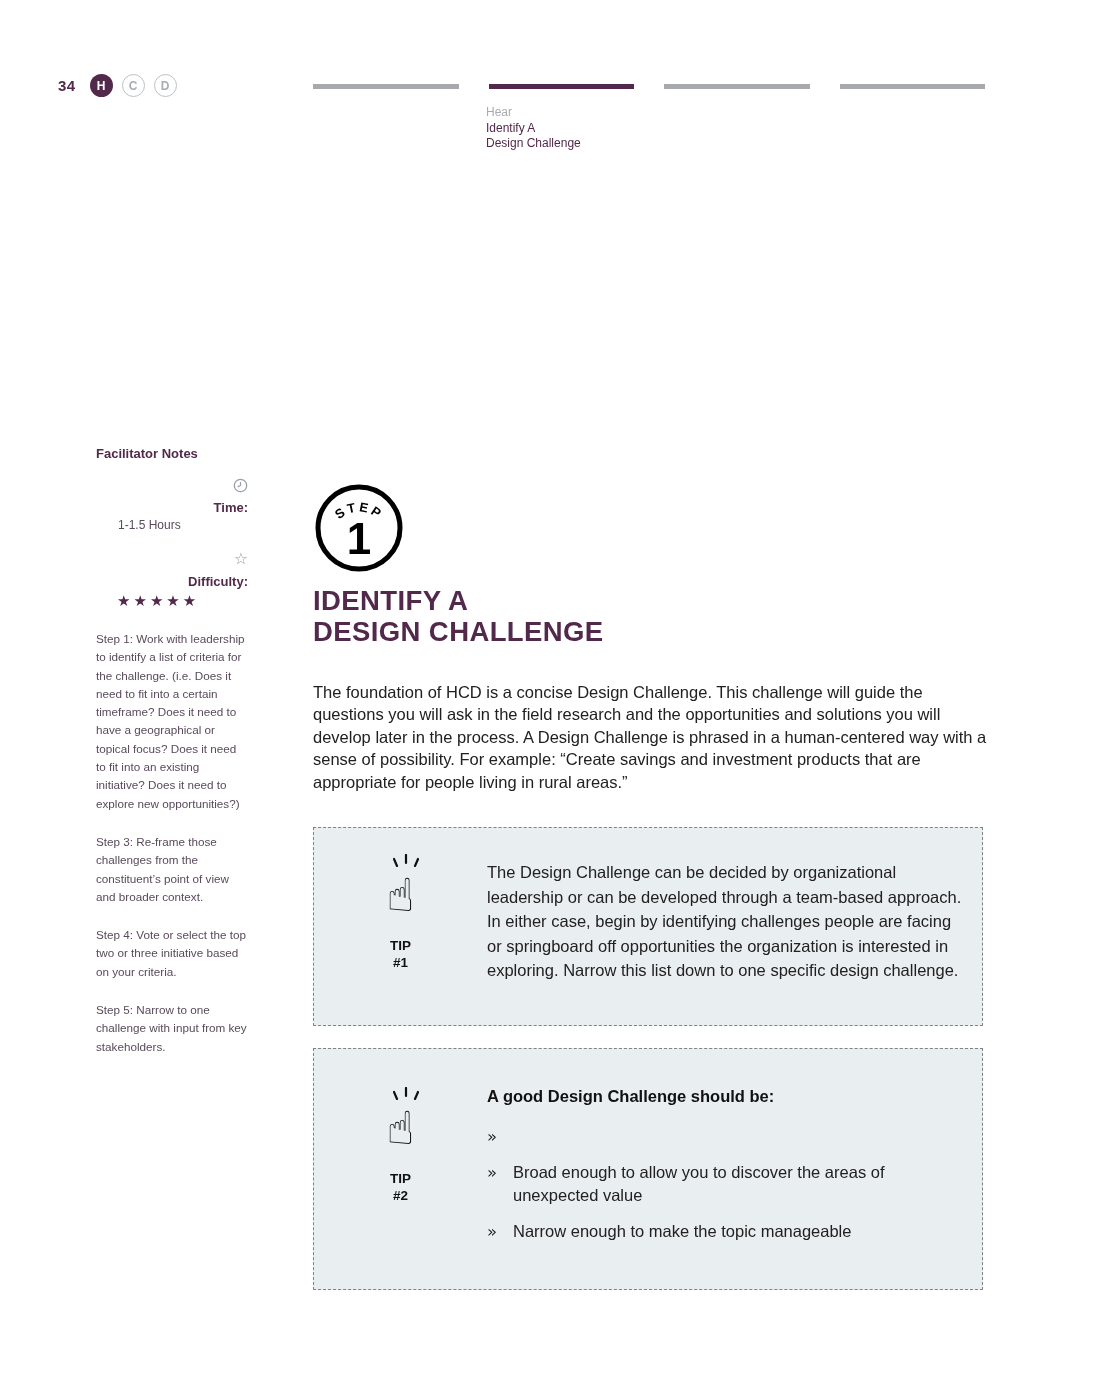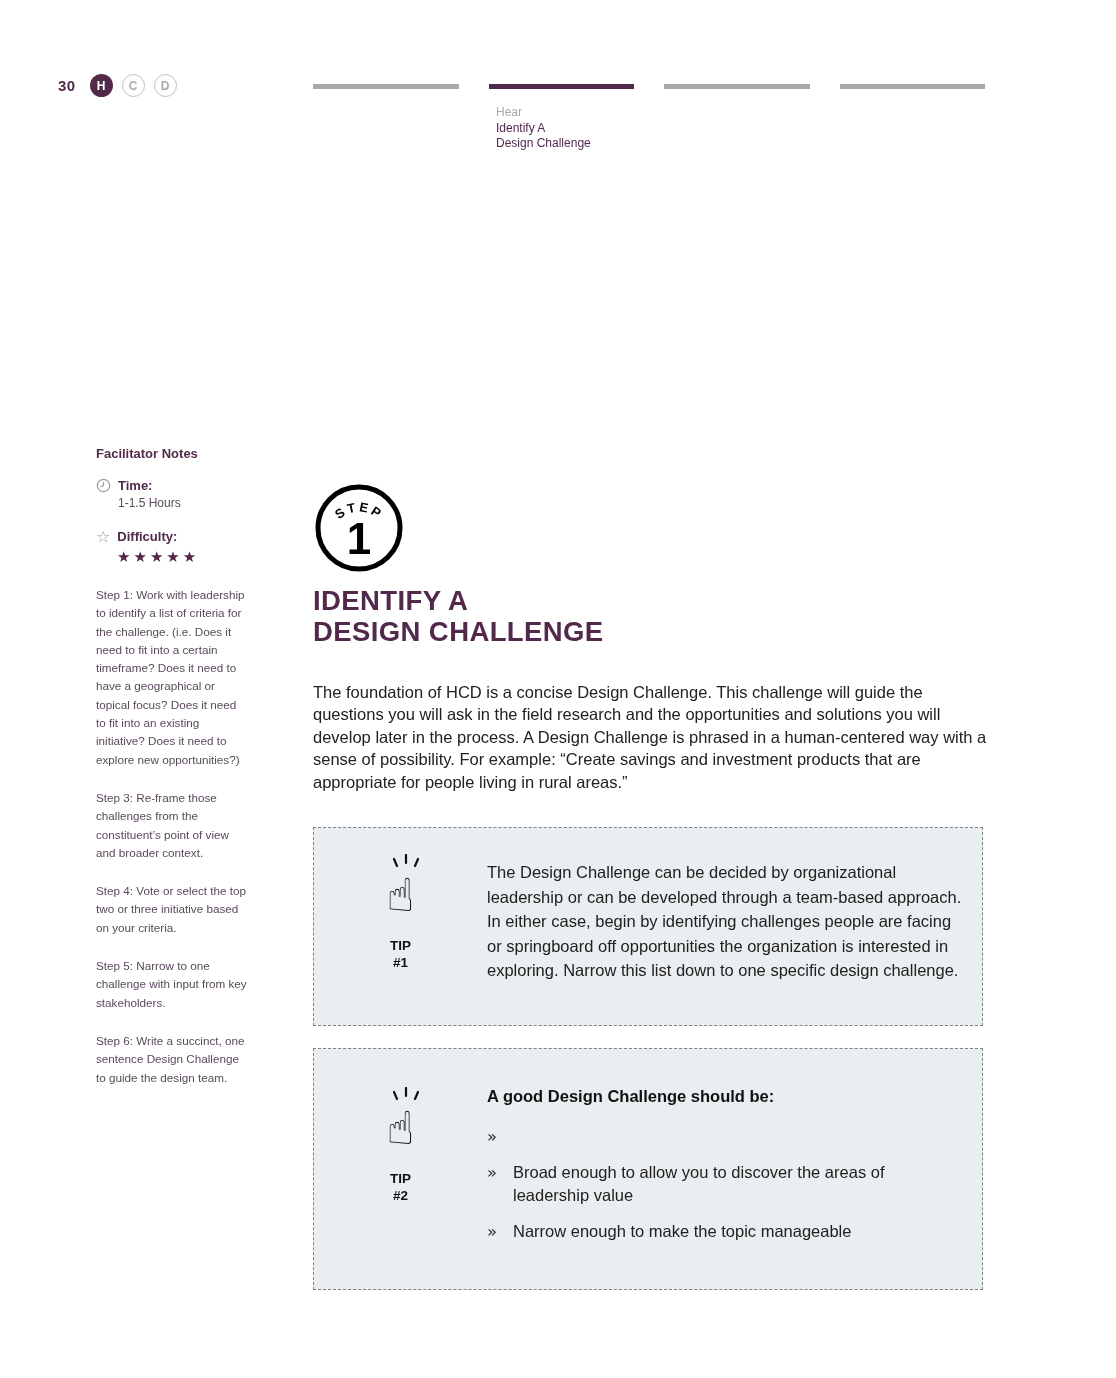--- a/index.html
+++ b/index.html
@@ -24,28 +24,28 @@
   .page-num{font-size:15px;font-weight:bold;color:var(--accent-purple);letter-spacing:.5px;margin-right:5px;}
   .phase-circle{width:23px;height:23px;border-radius:50%;display:flex;align-items:center;justify-content:center;
     font-size:12px;font-weight:bold;box-sizing:border-box;}
   .phase-circle.active{background:var(--accent-purple);color:#ffffff;}
   .phase-circle.inactive{border:1.5px solid #bcc1c6;color:#a8adb2;background:#ffffff;}
 
   
   .progress{position:absolute;left:313px;top:84px;width:672px;display:flex;gap:30px;}
   .progress .bar{flex:1;height:5px;background:var(--inactive-gray);}
   .progress .bar.active{background:var(--accent-purple);}
-  .progress-label{position:absolute;left:496px;top:105px;font-size:12px;line-height:15.5px;}
+  .progress-label{position:absolute;left:486px;top:105px;font-size:12px;line-height:15.5px;}
   .progress-label .phase{color:var(--light-gray-text);}
   .progress-label .loc{color:var(--accent-purple);}
 
   
   .sidebar{position:absolute;left:96px;top:446px;width:152px;}
   .sb-title{font-size:13px;font-weight:bold;color:var(--accent-purple);margin:0 0 17px 0;}
-  .icon-row{display:flex;align-items:flex-start;gap:7px;margin:0 0 3px 0;}
+  .icon-row{display:flex;align-items:flex-end;gap:7px;margin:0 0 3px 0;flex-direction:column;}
   .icon-row .label{font-size:13px;font-weight:bold;color:var(--accent-purple);}
   .sb-value{margin:0 0 19px 22px;font-size:12px;color:var(--sidebar-text);}
   .stars{margin:0 0 20px 21px;font-size:15px;letter-spacing:3px;color:var(--accent-purple);}
   .star-outline{font-size:16px;color:var(--icon-gray);line-height:1;}
   .sb-step{margin:0 0 20px 0;font-size:11.7px;line-height:18.3px;color:var(--sidebar-text);}
 
   
   .step-badge{position:absolute;left:313px;top:482px;}
   .main-title{position:absolute;left:313px;top:585px;font-size:27.5px;line-height:31px;font-weight:bold;
     color:var(--accent-purple);letter-spacing:.4px;}
@@ -65,21 +65,21 @@
   .tip2-content{width:485px;padding-top:2px;}
   .tip2-heading{font-size:16.5px;font-weight:bold;color:#111111;margin:0 0 19px 0;}
   .bullet-row{display:flex;margin:0 0 13px 0;font-size:16.5px;line-height:23px;color:var(--body-text);}
   .bullet-row .marker{width:26px;flex-shrink:0;}
   .bullet-row .btext{width:428px;}
 </style>
 </head>
 <body>
 
 <div class="page-id">
-  <span class="page-num">30</span>
+  <span class="page-num">34</span>
   <span class="phase-circle active">H</span>
   <span class="phase-circle inactive">C</span>
   <span class="phase-circle inactive">D</span>
 </div>
 
 <div class="progress">
   <div class="bar"></div>
   <div class="bar active"></div>
   <div class="bar"></div>
   <div class="bar"></div>
@@ -105,21 +105,20 @@
   <div class="icon-row">
     <span class="star-outline glyph">☆</span>
     <span class="label">Difficulty:</span>
   </div>
   <p class="stars glyph">★★★★★</p>
 
   <p class="sb-step">Step 1: Work with leadership to identify a list of criteria for the challenge. (i.e. Does it need to fit into a certain timeframe? Does it need to have a geographical or topical focus? Does it need to fit into an existing initiative? Does it need to explore new opportunities?)</p>
   <p class="sb-step">Step 3: Re-frame those challenges from the constituent’s point of view and broader context.</p>
   <p class="sb-step">Step 4: Vote or select the top two or three initiative based on your criteria.</p>
   <p class="sb-step">Step 5: Narrow to one challenge with input from key stakeholders.</p>
-  <p class="sb-step">Step 6: Write a succinct, one sentence Design Challenge to guide the design team.</p>
 </div>
 
 <div class="step-badge">
   <svg width="92" height="92" viewBox="0 0 92 92">
     <circle cx="46" cy="46" r="41" fill="none" stroke="#000000" stroke-width="5"></circle>
     <path id="stepArc" d="M 23 42 A 27.5 27.5 0 0 1 69 42" fill="none"></path>
     <text font-family="Liberation Sans, sans-serif" font-size="13" font-weight="bold" letter-spacing="2.5" fill="#000000">
       <textPath href="#stepArc" startOffset="50%" text-anchor="middle">STEP</textPath>
     </text>
     <text x="46" y="72" text-anchor="middle" font-family="Liberation Sans, sans-serif" font-size="44" font-weight="bold" fill="#000000">1</text>
@@ -166,20 +165,20 @@
       <span style="display:block;">#2</span>
     </div>
   </div>
   <div class="tip2-content">
     <p class="tip2-heading">A good Design Challenge should be:</p>
     <div class="bullet-row">
       <span class="marker glyph">»</span>
     </div>
     <div class="bullet-row">
       <span class="marker glyph">»</span>
-      <span class="btext">Broad enough to allow you to discover the areas of leadership value</span>
+      <span class="btext">Broad enough to allow you to discover the areas of unexpected value</span>
     </div>
     <div class="bullet-row">
       <span class="marker glyph">»</span>
       <span class="btext">Narrow enough to make the topic manageable</span>
     </div>
   </div>
 </div>
 
 </body></html>

